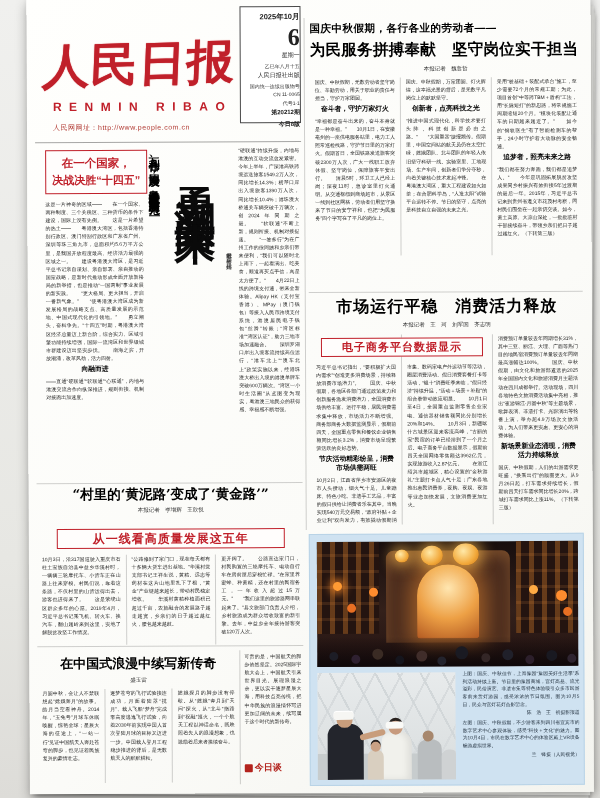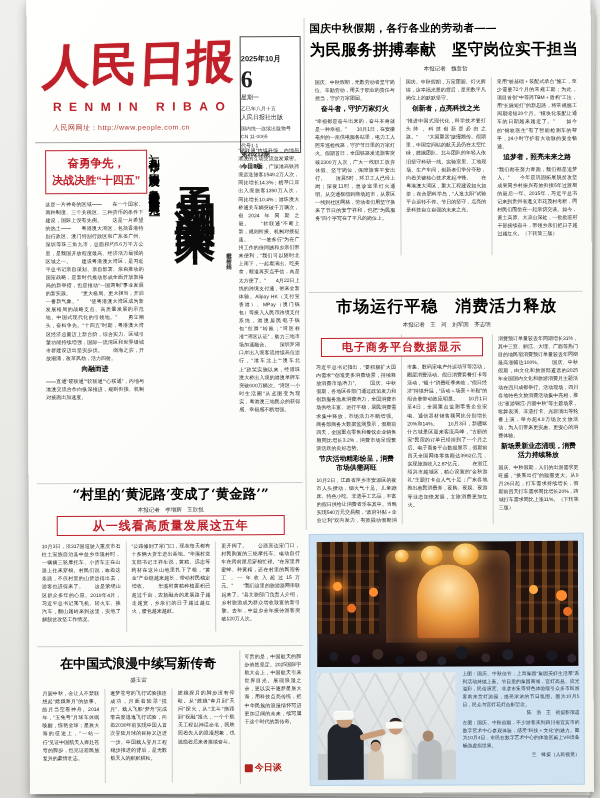--- a/index.html
+++ b/index.html
@@ -27,22 +27,22 @@
   
   .logo{
     left:16px;top:34px;width:220px;height:64px;color:var(--red);
     font-family:"DejaVu Serif","Liberation Serif",serif;font-weight:900;
     font-size:47px;letter-spacing:1px;transform:skewX(-4deg) rotate(-1.5deg);
     text-shadow:0 0 1px var(--red);white-space:nowrap;
   }
   .latin{left:26px;top:101px;color:var(--red);font-weight:bold;font-size:12px;letter-spacing:7.5px;}
   .website{left:26px;top:124px;color:#b13a33;font-size:7px;letter-spacing:.5px;}
   .datebox{
-    left:213px;top:38px;width:61px;height:117px;border:1px solid #4a4a4a;
-    display:flex;flex-direction:column;align-items:flex-start;padding-top:17px;gap:2.5px;
+    left:213px;top:8px;width:61px;height:117px;border:1px solid #4a4a4a;
+    display:flex;flex-direction:column;align-items:flex-end;padding-top:5px;gap:2.5px;
     color:#222;text-align:center;background:#fff;
   }
   .db-month{font-size:7.5px;font-weight:bold;}
   .db-day{font-size:24px;font-weight:bold;line-height:1;font-family:"Liberation Serif",serif;}
   .db-s{font-size:6px;}
   .db-xs{font-size:5px;color:#333;}
   .db-b{font-size:6px;font-weight:bold;}
   
   .vrule{width:1px;background:var(--hair);}
   .hrule{height:1px;background:rgba(0,0,0,.35);}
@@ -127,21 +127,21 @@
   
   .vr-wall{position:absolute;inset:0;
     background:repeating-linear-gradient(62deg,#d2d7d9 0 2px,transparent 2px 20px),
                repeating-linear-gradient(-62deg,#d7dbdd 0 2px,transparent 2px 24px);}
   .pr{position:absolute;}
   
   .village{left:8px;top:487px;width:268px;}
   .village .headline{text-align:center;font-family:"DejaVu Serif","Liberation Serif",serif;
     font-weight:900;font-size:13.5px;color:#000;white-space:nowrap;}
   .village .byline{margin-top:3px;}
-  .vbadge{margin:2px auto 0;width:228px;height:20px;border:1.5px solid var(--red);
+  .vbadge{margin:15px auto 0;width:228px;height:20px;border:1.5px solid var(--red);
     color:var(--red);font-weight:bold;font-size:12px;display:flex;align-items:center;justify-content:center;
     letter-spacing:1px;background:#fffdfc;}
   .village .cols{margin-top:6px;height:90px;}
   
   .jrt{left:8px;top:652px;width:268px;height:134px;display:flex;}
   .jrt-left{width:202px;}
   .jrt-left .headline{text-align:center;font-weight:bold;font-size:13px;color:#000;margin-top:4px;}
   .jrt-left .byline{margin-top:4px;}
   .jrt-left .cols{margin-top:5px;height:94px;}
   .jrt-right{width:66px;border-left:1px solid var(--hair);padding:2px 4px;display:flex;flex-direction:column;}
@@ -197,21 +197,21 @@
       </div>
       <div class="col bodytext">
         <span>采用“桩基础＋装配式承台”施工，至少需要72个月的常规工期；为此，项目首创“中等跨TBM＋盾构”工法，用“长隧短打”的新思路，将常规施工周期缩短20个月。“模块化装配让通车的日期越来越近了。”　　如今的“钢轨医生”有了智能检测车的帮手，24小时守护着大动脉的安全畅通。</span>
         <div class="subhead">追梦者，照亮未来之路</div>
         <span>“我们都在努力奔跑，我们都是追梦人。”　　今年是巩固拓展脱贫攻坚成果同乡村振兴有效衔接5年过渡期的最后一年。2015年，习近平总书记来到贵州省遵义市花茂村考察，同村民们围坐在一起亲切交谈。如今，黄土高原、大凉山深处，一批批驻村干部接续奋斗，带领乡亲们把日子越过越红火。（下转第三版）</span>
       </div>
     </div>
   </div>
 
   <div class="abs redbox">
-    <div class="l1">奋勇争先，</div>
+    <div class="l1">在一个国家，</div>
     <div class="l2">决战决胜“十四五”</div>
   </div>
   <div class="abs leftcol bodytext">
     <span>这是一片神奇的区域——　　在一个国家、两种制度、三个关税区、三种货币的条件下建设，国际上没有先例。　　这是一片希望的热土——　　粤港澳大湾区，包括香港特别行政区、澳门特别行政区和广东省广州、深圳等珠三角九市，总面积约5.6万平方公里，是我国开放程度最高、经济活力最强的区域之一。　　建设粤港澳大湾区，是习近平总书记亲自谋划、亲自部署、亲自推动的国家战略，是新时代推动形成全面开放新格局的新举措，也是推动“一国两制”事业发展的新实践。　　“更大格局、更大担当，开启一番新气象。”　　“使粤港澳大湾区成为新发展格局的战略支点、高质量发展的示范地、中国式现代化的引领地。”　　勇立潮头，奋楫争先。“十四五”时期，粤港澳大湾区经济总量迈上新台阶，综合实力、区域引擎功能持续增强，国际一流湾区和世界级城市群建设迈出坚实步伐。　　南海之滨，开放潮涌，改革风劲，活力四射。</span>
     <div class="subhead">向融而进</div>
     <span>——直通“硬联通”“软联通”“心联通”，内地与港澳交流合作向纵深推进，规则衔接、机制对接跑出加速度。</span>
   </div>
 
   <div class="abs vert subtitle-vert">互利合作、协同发展，粤港澳大湾区打造高质量发展典范——</div>
   <div class="abs vert headline-vert">勇立潮头向未来</div>

